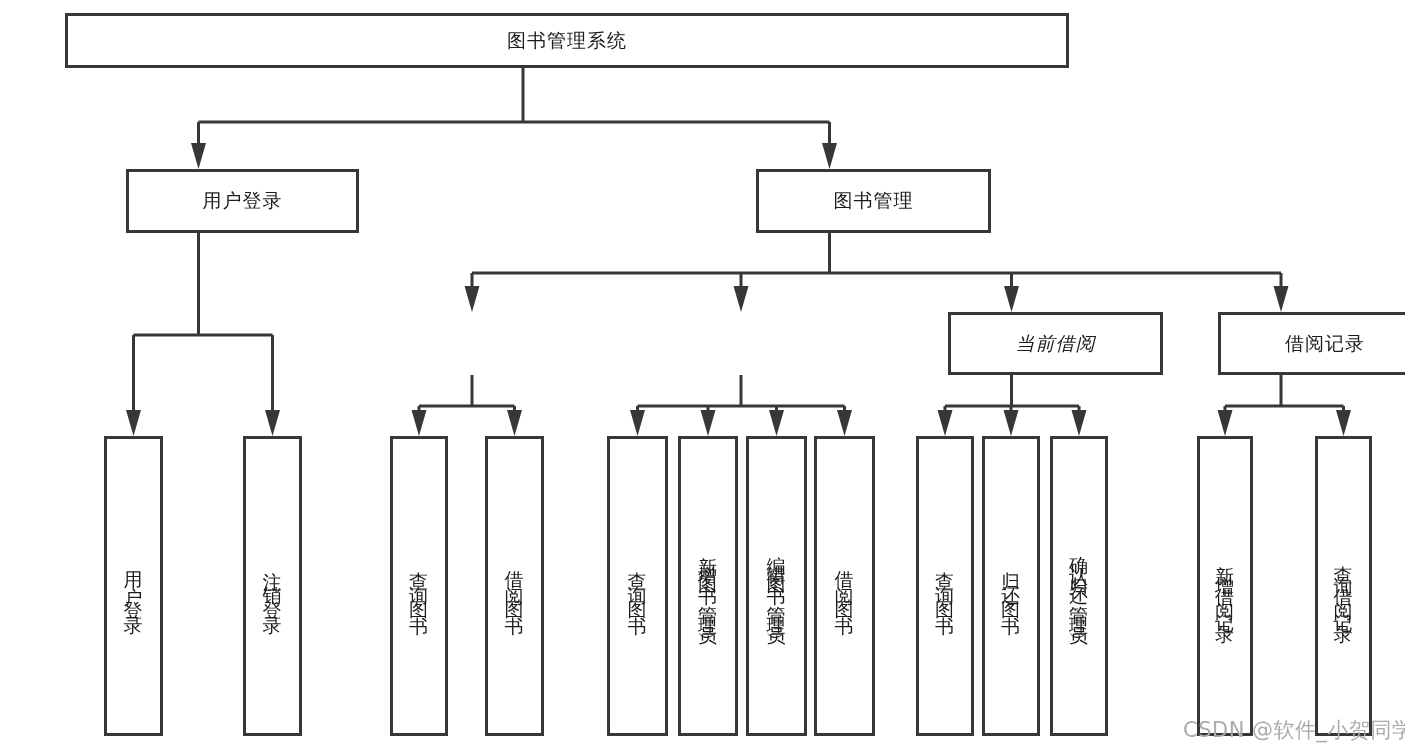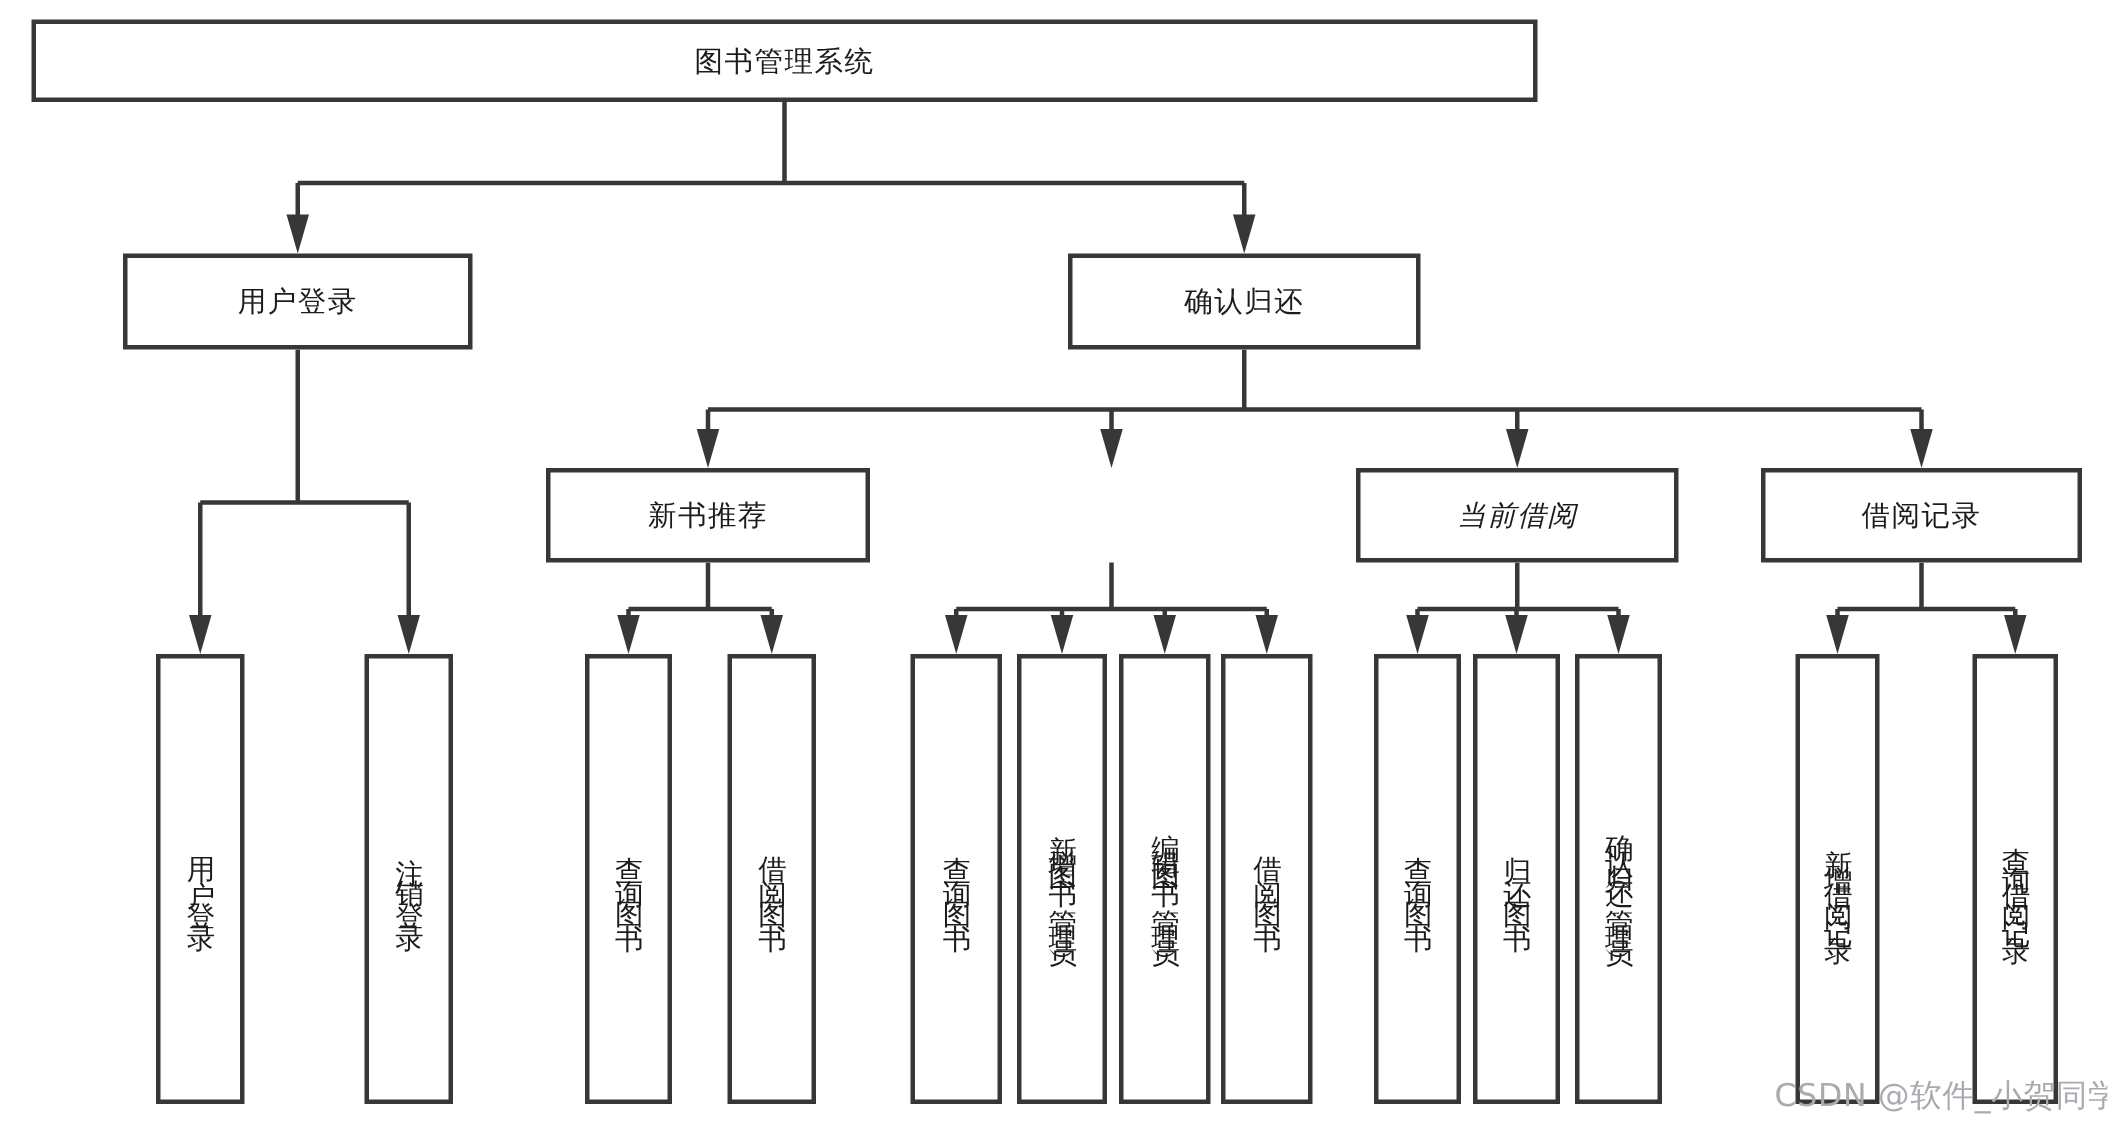--- a/index.html
+++ b/index.html
@@ -14,21 +14,21 @@
   .box{
     position:absolute;
     box-sizing:border-box;
     border:3px solid #373737;
     background:#ffffff;
     display:flex;align-items:center;justify-content:center;
     color:#1c1c1c;
     z-index:2;
     text-align:center;
   }
-  .h{font-size:19px;letter-spacing:1px;white-space:nowrap;}
+  .h{font-size:19px;letter-spacing:1px;white-space:nowrap;margin-left:44px;}
   .v{
     writing-mode:vertical-rl;
     font-size:19px;
     line-height:1;
   }
   .ls4{letter-spacing:15px;}
   .ls6{letter-spacing:12px;}
   .ls9{letter-spacing:10px;}
 
   
@@ -114,23 +114,22 @@
       <use href="#ah" transform="translate(1011,436)"></use>
       <use href="#ah" transform="translate(1079,436)"></use>
       <use href="#ah" transform="translate(1225,436)"></use>
       <use href="#ah" transform="translate(1343.5,436)"></use>
     </g>
   </svg>
 
   <div id="root" class="box h">图书管理系统</div>
 
   <div id="l2a" class="box h">用户登录</div>
-  <div id="l2b" class="box h">确认归还</div>
+  <div id="l2b" class="box h">图书管理</div>
 
-  <div id="l3a" class="box h">新书推荐</div>
   <div id="l3c" class="box h">当前借阅</div>
   <div id="l3d" class="box h">借阅记录</div>
 
   <div id="la1" class="box leaf v ls4">用户登录</div>
   <div id="la2" class="box leaf v ls4">注销登录</div>
 
   <div id="lb1" class="box leaf v ls4">查询图书</div>
   <div id="lb2" class="box leaf v ls4">借阅图书</div>
 
   <div id="lc1" class="box leaf v ls4">查询图书</div>

